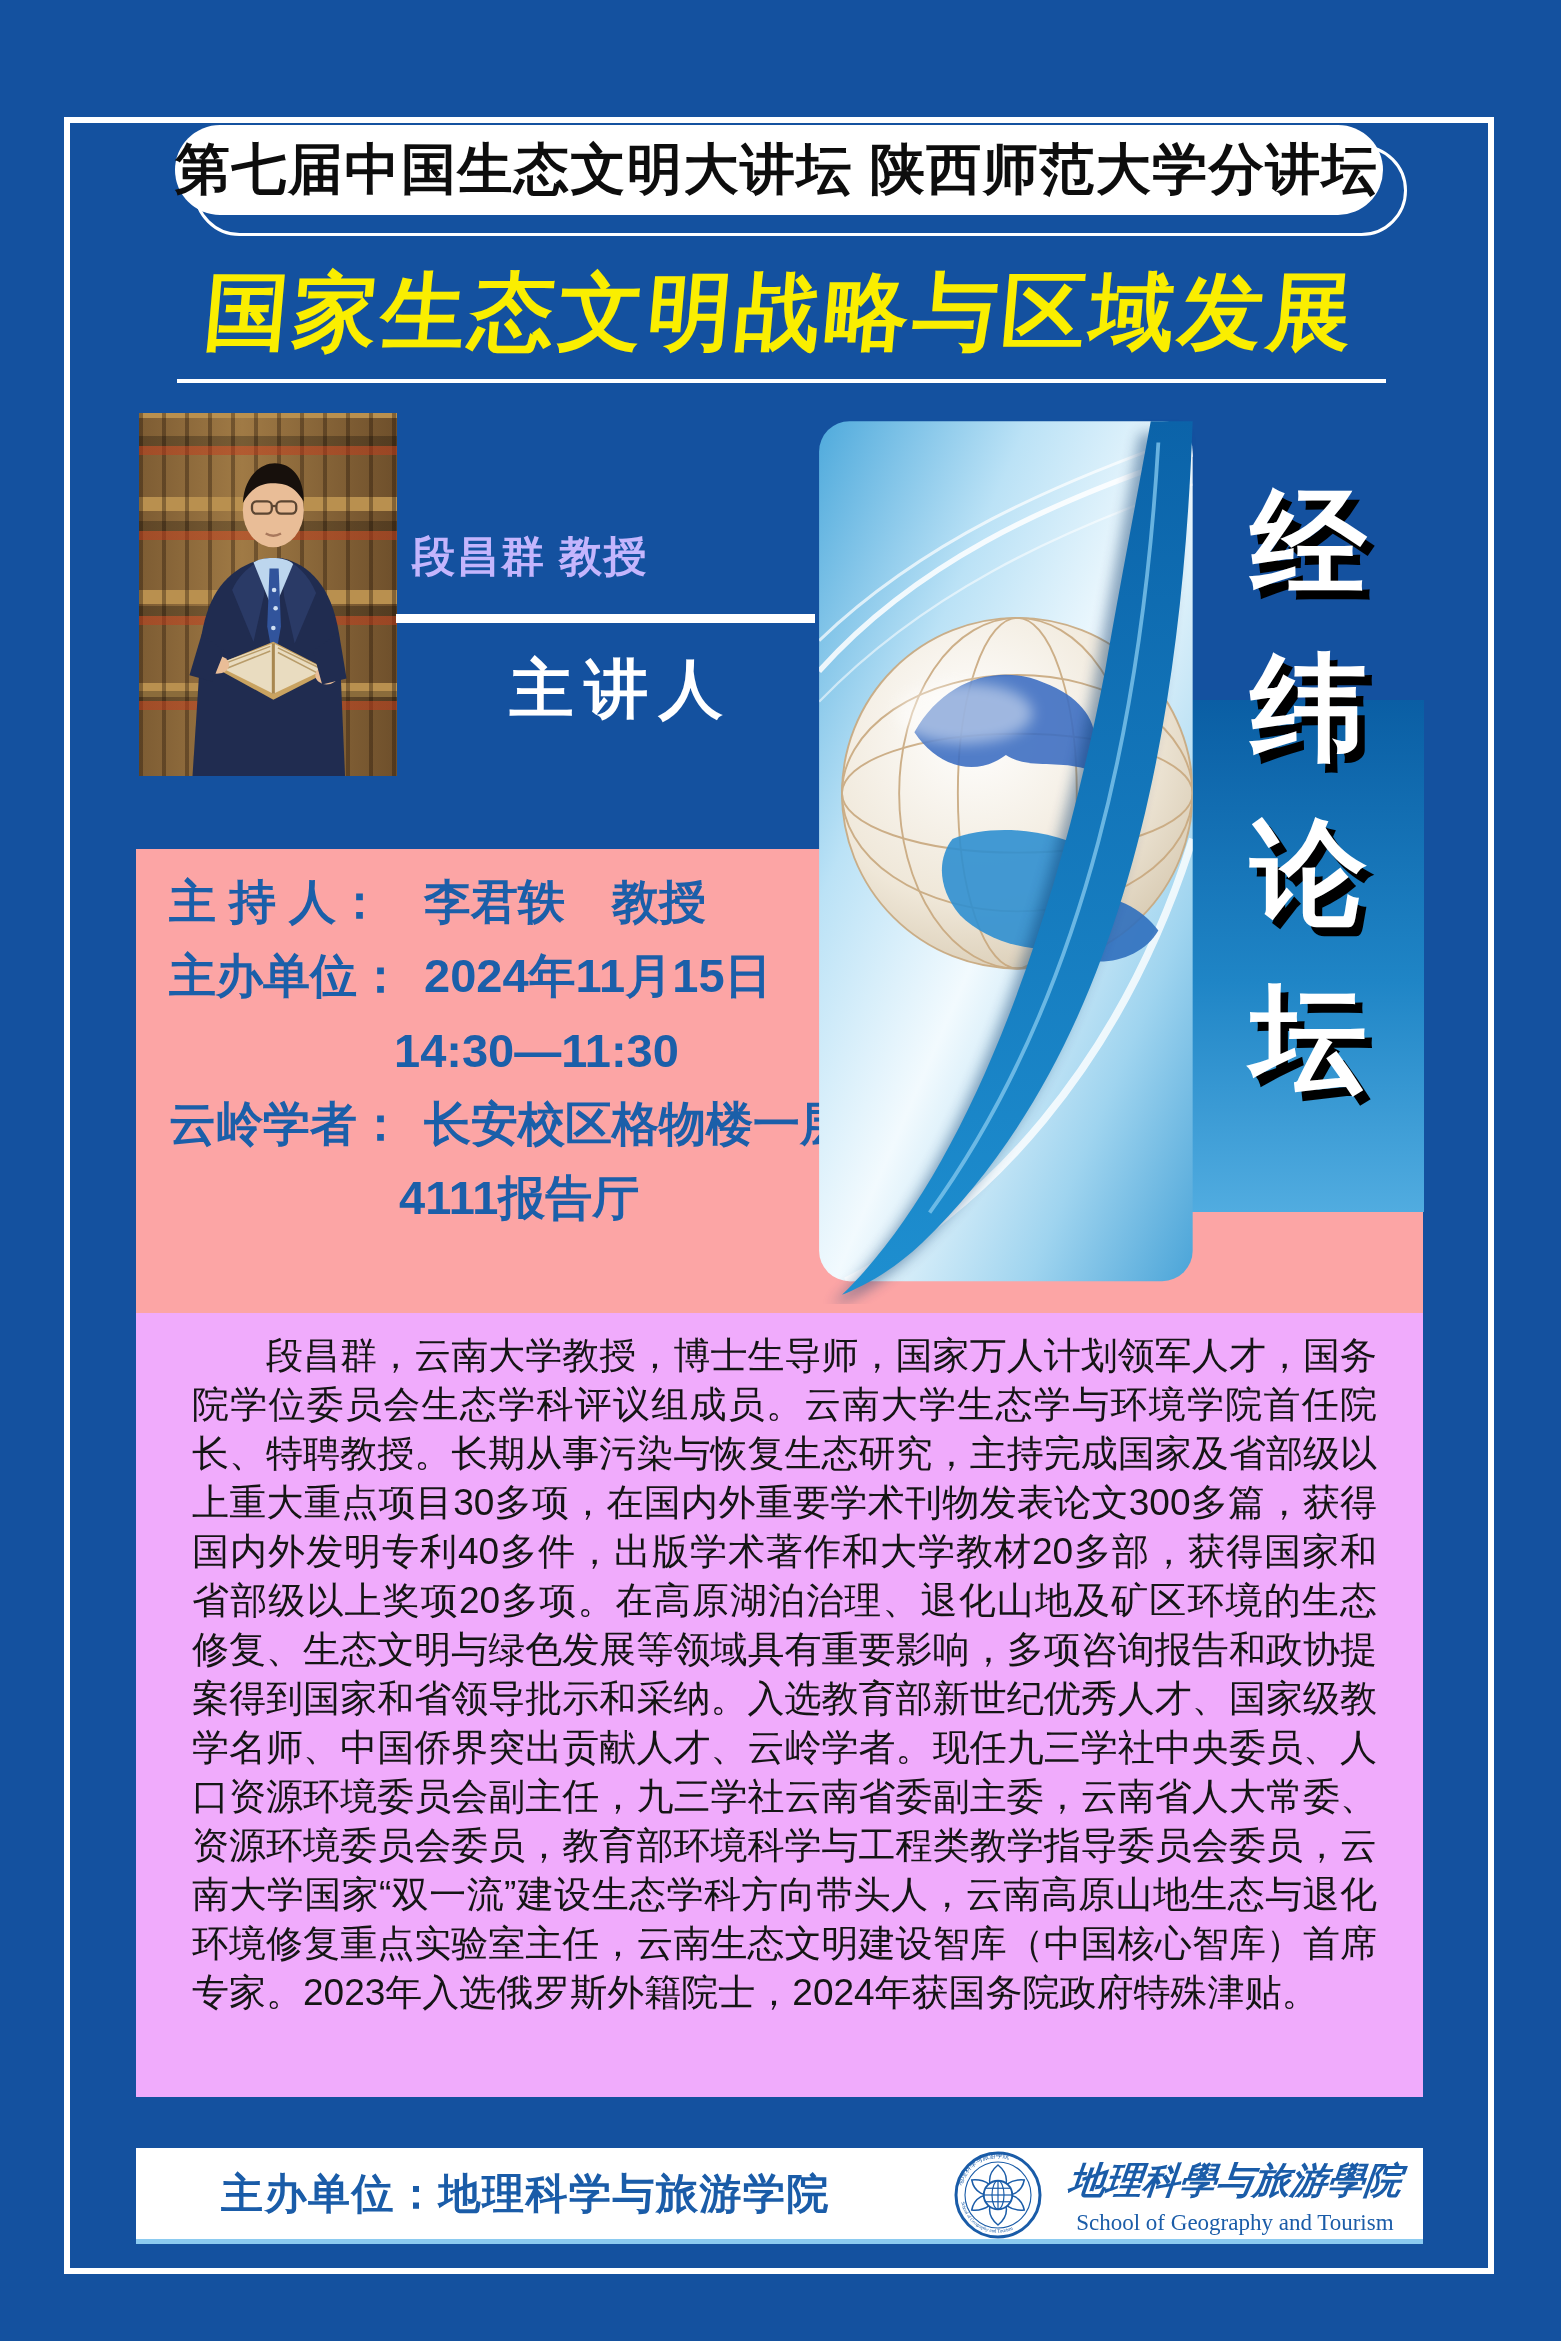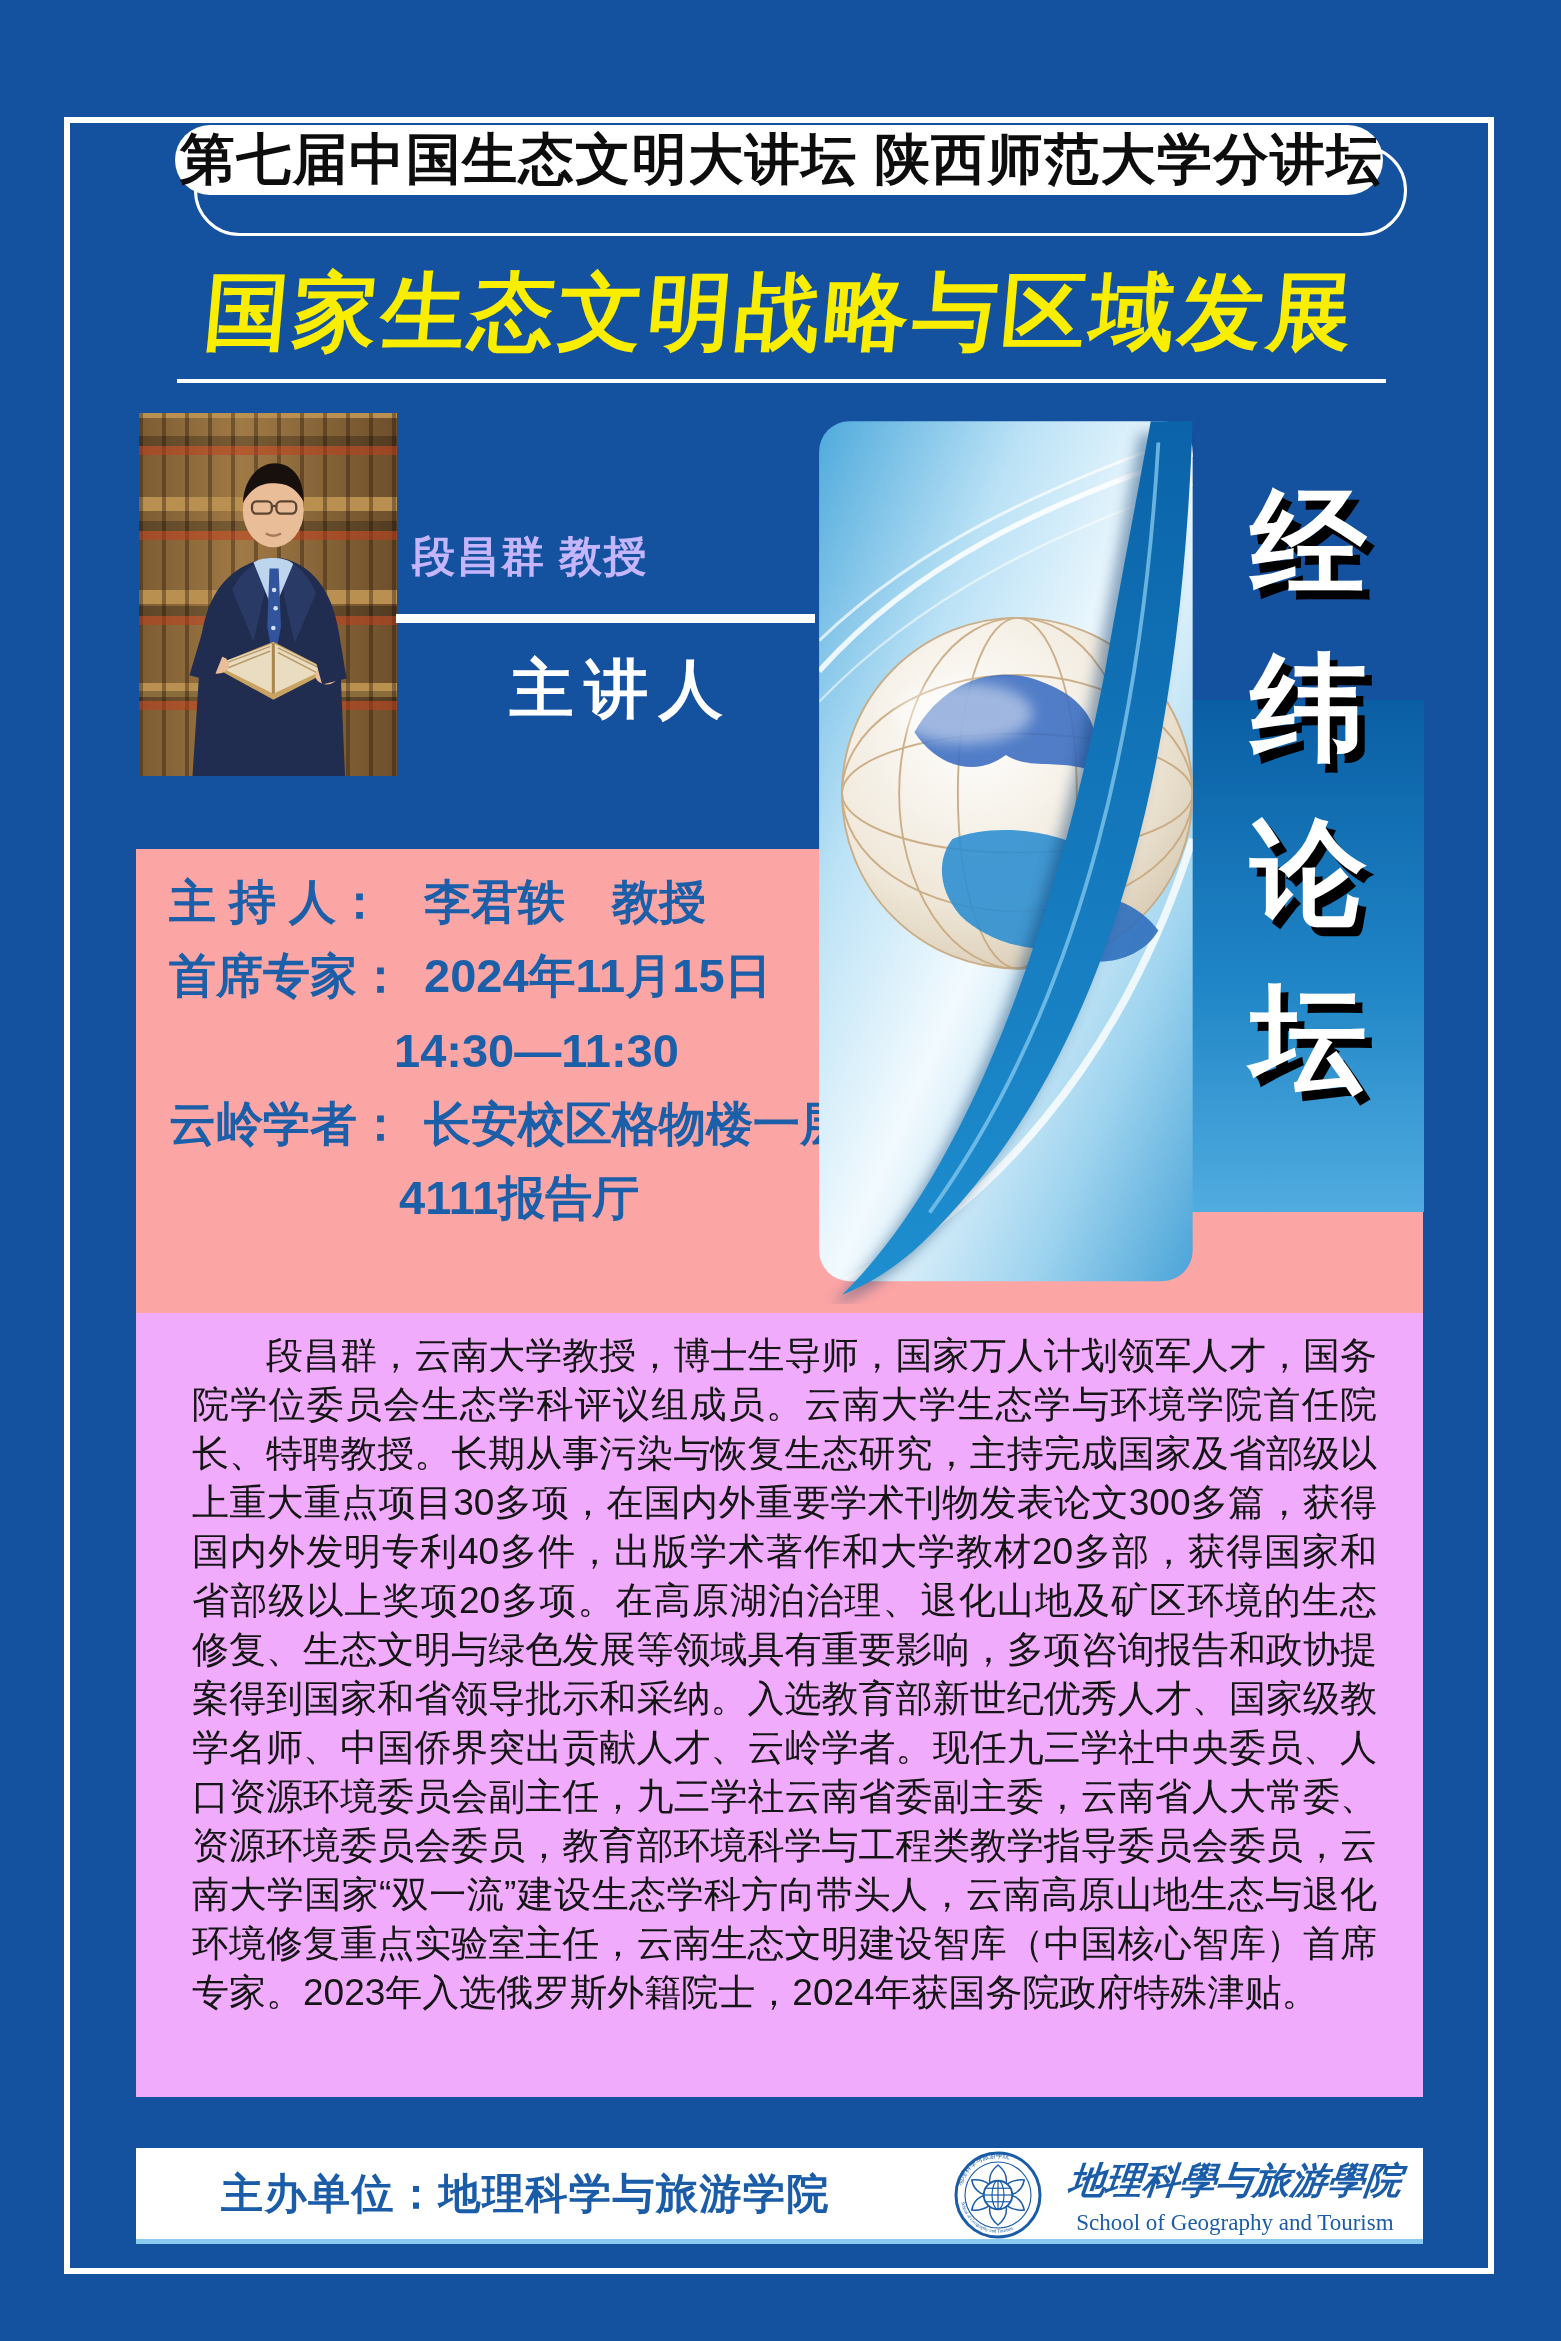--- a/index.html
+++ b/index.html
@@ -3,22 +3,22 @@
 <meta charset="utf-8">
 <style>
   html,body{margin:0;padding:0;background:#0b3a77;}
   .page{position:relative;width:1561px;height:2342px;background:#14519F;overflow:hidden;
         font-family:"Liberation Sans","DejaVu Sans",sans-serif;}
   .frame{position:absolute;left:64px;top:117px;width:1430px;height:2157px;
          border:6.9px solid #fff;box-sizing:border-box;}
   
   .banner-outline{position:absolute;left:194px;top:145px;width:1207px;height:85px;
          border:3px solid #fff;border-radius:53px;}
-  .banner{position:absolute;left:175px;top:125px;width:1208px;height:70px;background:#fff;
-         border-radius:53px;display:flex;align-items:center;justify-content:flex-end;}
+  .banner{position:absolute;left:175px;top:125px;width:1208px;height:90px;background:#fff;
+         border-radius:53px;display:flex;align-items:center;justify-content:flex-start;}
   .banner span{font-size:55px;font-weight:bold;color:#0d0d0d;letter-spacing:1.5px;white-space:nowrap;}
   .title{position:absolute;left:0;top:256px;width:1561px;text-align:center;
          font-size:84px;font-weight:900;color:#FAEE00;transform:skewX(-5deg);
          letter-spacing:4.6px;white-space:nowrap;}
   .title-rule{position:absolute;left:177px;top:379px;width:1209px;height:3.8px;background:#fff;}
   
   .photo{position:absolute;left:139px;top:413px;width:258px;height:363px;overflow:hidden;
          background:
            repeating-linear-gradient(0deg, rgba(0,0,0,0) 0 66px, rgba(196,60,28,.5) 66px 75px, rgba(0,0,0,.25) 75px 85px),
            repeating-linear-gradient(90deg, rgba(30,15,5,.35) 0 3.8px, rgba(255,255,255,0) 3.8px 23px),
@@ -117,21 +117,21 @@
   <div class="speaker-name">段昌群 教授</div>
   <div class="speaker-underline"></div>
   <div class="speaker-role">主讲人</div>
 
   <div class="info-box">
     <div class="info-row" style="top:27.4px">
       <span class="lab">主 持 人：</span>
       <span class="val">李君轶　教授</span>
     </div>
     <div class="info-row" style="top:101px">
-      <span class="lab">首席专家：</span>
+      <span class="lab">主办单位：</span>
       <span class="val">2024年11月15日</span>
     </div>
     <div class="info-row" style="top:175px">
       <span class="val val-indent1">14:30—11:30</span>
     </div>
     <div class="info-row" style="top:249px">
       <span class="lab">云岭学者：</span>
       <span class="val">长安校区格物楼一层</span>
     </div>
     <div class="info-row" style="top:323px">

